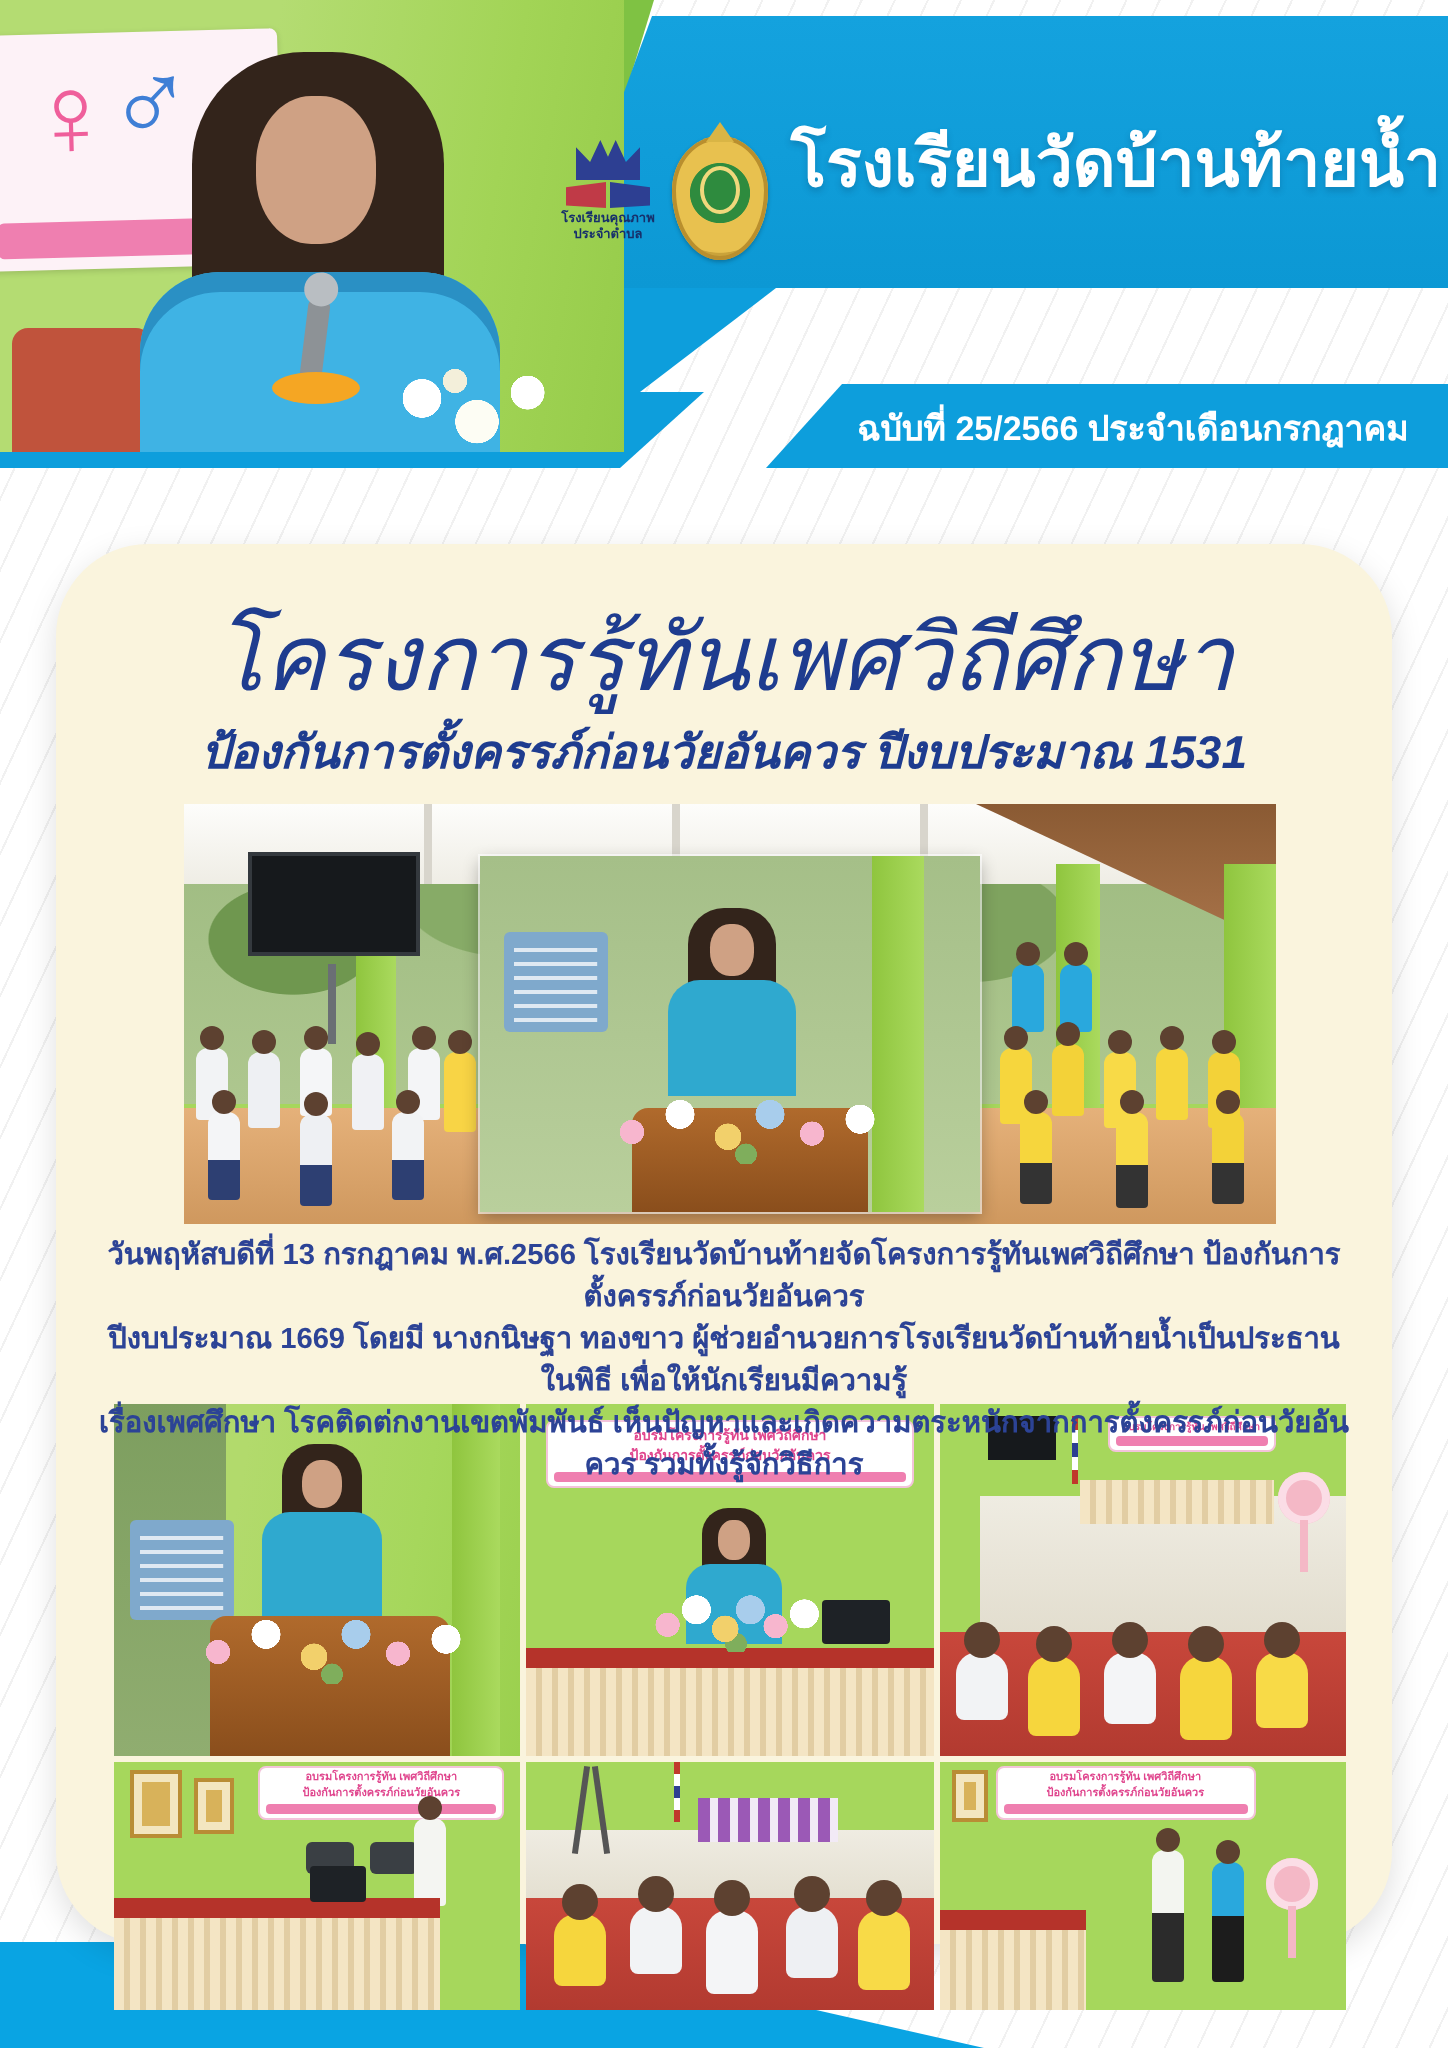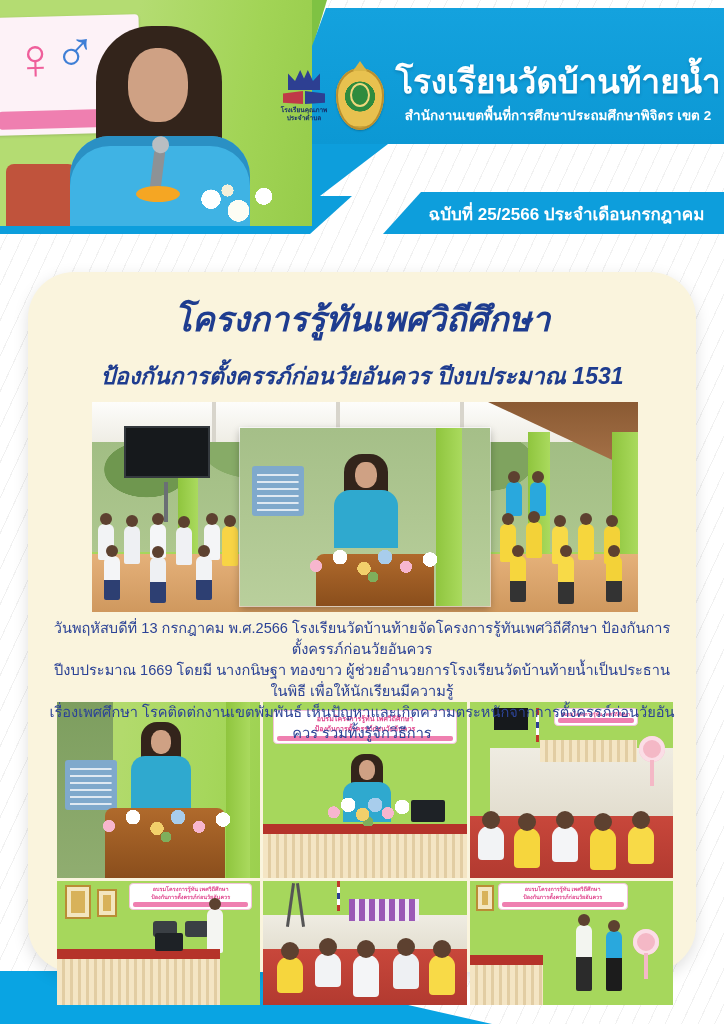--- a/index.html
+++ b/index.html
@@ -93,21 +93,21 @@
   .issue-tab { position:absolute; left:383px; top:192px; width:341px; height:42px; z-index:5;
     background:#0d9edc; clip-path:polygon(38px 0, 100% 0, 100% 100%, 0 100%);
     display:flex; align-items:center; justify-content:center;
     color:#fff; font-size:17px; font-weight:800; padding-left:26px; }
 
   
   .card { position:absolute; left:28px; top:272px; width:668px; height:700px;
     background:#faf4dd; border-radius:46px; box-shadow:0 5px 16px rgba(0,0,0,.13); z-index:5; }
 
   .article-title { position:absolute; left:28px; top:292px; width:668px; z-index:7;
-    text-align:center; color:#1e3c8f; font-size:34px; font-weight:700; font-style:italic; }
+    text-align:center; color:#1e3c8f; font-size:46px; font-weight:400; font-style:italic; }
   .article-subtitle { position:absolute; left:28px; top:358px; width:668px; z-index:7;
     text-align:center; color:#1e3c8f; font-size:23px; font-weight:800; font-style:italic; }
 
   
   .photo { position:absolute; overflow:hidden; background:#a6d75c; }
   .wallL { background:linear-gradient(100deg,#b2da6c 0 30%, #a6d75c 70%, #9bd04e); }
   .fig { position:absolute; width:16px; border-radius:6px 6px 2px 2px; }
   .fig::before { content:""; position:absolute; top:-11px; left:50%; transform:translateX(-50%);
     width:12px; height:12px; border-radius:50%; background:#5d4130; }
   .fig.big { width:26px; border-radius:11px 11px 4px 4px; }
@@ -165,21 +165,21 @@
   .mi-pillar { right:28px; top:0; width:26px; height:178px; }
   .mi-woman-hair { position:absolute; left:104px; top:26px; width:44px; height:58px; background:#33241b; border-radius:18px 18px 10px 10px; }
   .mi-woman-face { position:absolute; left:115px; top:34px; width:22px; height:26px; background:#cfa184; border-radius:45%; }
   .mi-woman-shirt { position:absolute; left:94px; top:62px; width:64px; height:58px; background:#2fa9cf; border-radius:16px 16px 0 0; }
   .mi-podium { left:76px; bottom:0; width:118px; height:52px; }
   .mi-flowers { left:58px; bottom:24px; width:150px; height:40px; }
   .mi-sign { left:12px; top:38px; }
 
   
   .body-text { position:absolute; left:48px; top:618px; width:628px; z-index:7;
-    color:#2c4396; font-size:14.6px; font-weight:normal; line-height:1.44; text-align:center; }
+    color:#2c4396; font-size:14.6px; font-weight:bold; line-height:1.44; text-align:center; }
 
   
   .grid { position:absolute; left:57px; top:702px; width:616px; z-index:6;
     display:grid; grid-template-columns:1fr 1fr 1fr; grid-template-rows:176px 124px; gap:3px; }
   .grid .photo { position:relative; width:100%; height:100%; }
   .frame { position:absolute; background:#d8b25a; box-shadow:inset 0 0 0 2px #b98d35, inset 0 0 0 6px #f3e6c0; }
   .flagpole { position:absolute; width:3px; background:linear-gradient(#c0392b 0 20%, #fff 20% 40%, #2d3f92 40% 60%, #fff 60% 80%, #c0392b 80% 100%); }
 
   
   .bottom-blue { position:absolute; left:0; top:971px; width:500px; height:53px; z-index:4;
@@ -200,21 +200,20 @@
       <div class="crown"></div>
       <div class="book"></div>
       <div class="logo1-caption">
         <div>โรงเรียนคุณภาพ</div>
         <div>ประจำตำบล</div>
       </div>
     </div>
     <div class="logo2"></div>
     <div class="school-text">
       <div class="school-name">โรงเรียนวัดบ้านท้ายน้ำ</div>
-      <div class="district-line">สำนักงานเขตพื้นที่การศึกษาประถมศึกษาพิจิตร เขต 2</div>
     </div>
   </div>
 
   <div class="photo-header">
     <div class="ph-banner">
       <span class="sym-f">♀</span>
       <span class="sym-m">♂</span>
       <div class="ph-banner-strip"></div>
     </div>
     <div class="ph-chair"></div>

